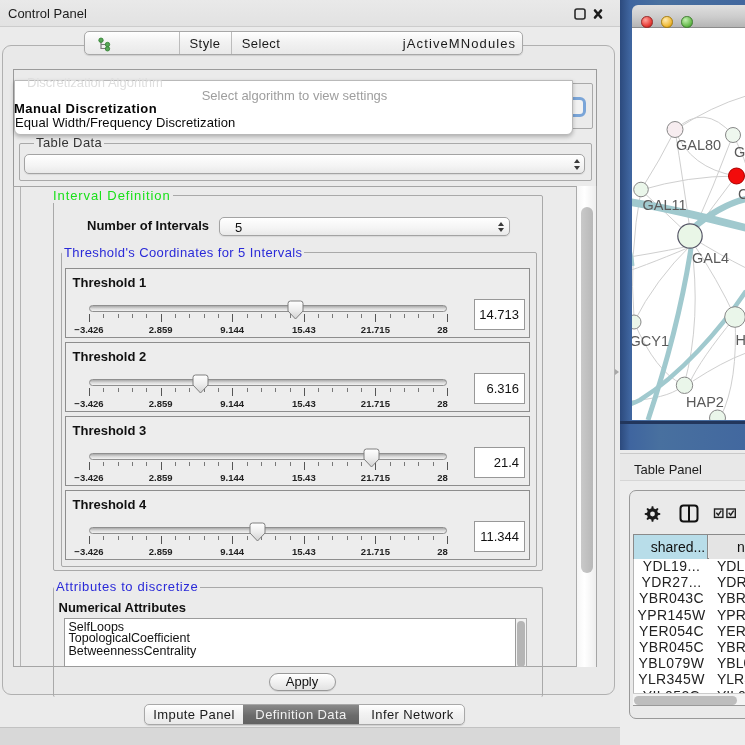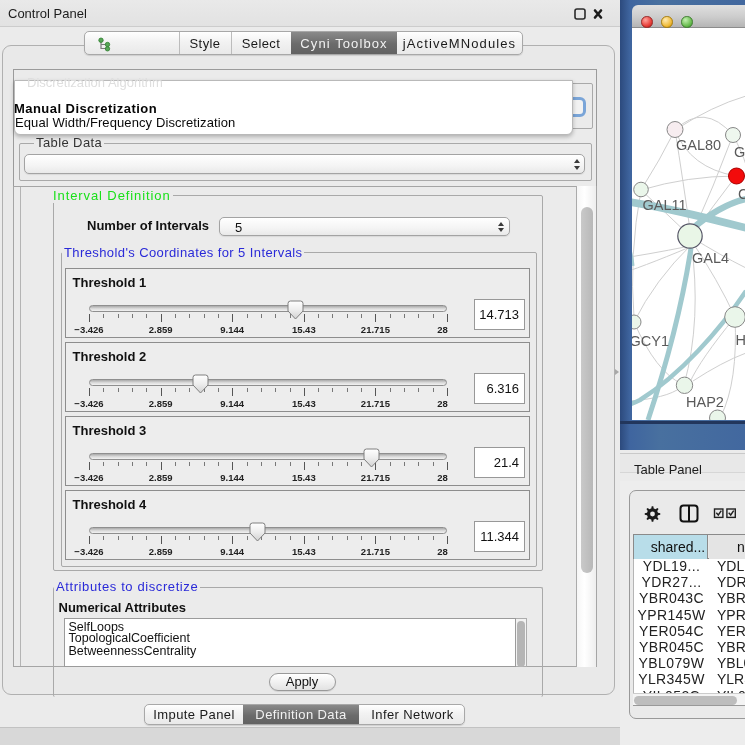--- a/index.html
+++ b/index.html
@@ -73,21 +73,21 @@
 #blue { position:absolute; left:620px; top:0; width:125px; height:450px;
   background:linear-gradient(to right,#2c4a7d,#3f659f 10px,#48709f 40px,#42689f); }
 #netwin { position:absolute; left:632px; top:5px; width:113px; height:415px; }
 #nettitle { position:absolute; left:0; top:0; width:113px; height:23px;
   background:linear-gradient(#e0e0e0,#cccccc 55%,#b5b5b5); border-radius:6px 0 0 0;
   border-bottom:1px solid #8c8c8c; }
 .light { position:absolute; top:11px; width:11.5px; height:11.5px; border-radius:50%; }
 #netbody { position:absolute; left:0; top:23px; width:113px; height:392px; background:#fff; overflow:hidden; }
 #winshadow { position:absolute; left:620px; top:420.5px; width:125px; height:3px; background:#22365c; }
 
-#tpbar { position:absolute; left:620px; top:453px; width:125px; height:20px; background:#e8e8e8;
+#tpbar { position:absolute; left:620px; top:453px; width:125px; height:28px; background:#e8e8e8;
   border-top:1px solid #c9c9c9; border-bottom:1px solid #d6d6d6; }
 #tpbar .t { position:absolute; left:14px; top:8px; font-size:13px; color:#1c1c1c; }
 #rbottom { position:absolute; left:620px; top:481px; width:125px; height:264px; background:#ededed; }
 #tablebox { position:absolute; left:629px; top:490px; width:130px; height:229px; background:#eaeaea;
   border:1px solid #999; border-radius:7px 0 0 7px; }
 #thead { position:absolute; left:633px; top:534px; width:112px; height:25px; font-size:14px; color:#111;
   border-top:1px solid #8a8a8a; border-bottom:1px solid #8a8a8a; }
 #thead .c1 { position:absolute; left:0; top:0; width:75px; height:24px; background:#b8dde9;
   border-left:1px solid #8a8a8a; border-right:1px solid #8a8a8a; text-align:center; line-height:24px; padding-left:15px; }
 #thead .c2 { position:absolute; left:76px; top:0; width:36px; height:24px; background:#e4e4e4; line-height:24px; padding-left:28px; overflow:hidden; }
@@ -105,21 +105,20 @@
   <svg class="abs" style="left:574px;top:8px" width="32" height="13" viewBox="0 0 32 13">
     <rect x="1" y="1" width="10" height="10" rx="2" fill="none" stroke="#2b2b2b" stroke-width="1.6"></rect>
     <path d="M21 2.5 L27 9.5 M27 2.5 L21 9.5" stroke="#1b1b1b" stroke-width="2.6" stroke-linecap="round"></path>
   </svg>
 </div>
 
 <div id="outerpanel"></div>
 <div id="subpanel"></div>
 
 <div class="tabbar" style="left:84px; top:31px; width:439px;">
-  <div class="seg sel" style="left:206px; width:106px; letter-spacing:1.1px;">Cyni Toolbox</div>
   <div class="seg" style="left:94px; width:52px;">Style</div>
   <div class="seg" style="left:146px; width:60px;">Select</div>
   <div class="seg" style="left:312px; width:125px; letter-spacing:1.1px;">jActiveMNodules</div>
   <div class="sep" style="left:94px"></div>
   <div class="sep" style="left:146px"></div>
   <svg class="abs" style="left:13px; top:5px" width="13" height="15" viewBox="0 0 13 15">
     <path d="M3 3.5 V12 M3 7.5 H9 M3 11.5 H9" stroke="#7a7a7a" stroke-width="1.2" fill="none"></path>
     <circle cx="3" cy="3.2" r="2.2" fill="#57a757" stroke="#2e7d2e" stroke-width="0.8"></circle>
     <circle cx="9.5" cy="7.5" r="2.2" fill="#57a757" stroke="#2e7d2e" stroke-width="0.8"></circle>
     <circle cx="9.5" cy="11.8" r="2.2" fill="#57a757" stroke="#2e7d2e" stroke-width="0.8"></circle>
@@ -356,20 +355,21 @@
 <div class="abs" style="left:516px; top:617.5px; width:11px; height:49.5px; background:#f2f2f2; border:1px solid #adadad; border-left:none;">
   <div style="position:absolute; left:1px; top:2px; width:8px; height:46px; background:#b5b5b5; border-radius:4px;"></div>
 </div>
 
 <div id="formsb">
     <div class="th"></div>
   </div>
 
 <div id="popup">
   <div class="abs" style="left:12px; top:-6px; font-size:13px; color:#dedede;">Discretization Algorithm</div>
+  <div class="abs" style="left:0; top:7px; width:559px; text-align:center; font-size:13px; color:#9e9e9e;">Select algorithm to view settings</div>
   <div class="abs" style="left:-1px; top:20px; font-size:13px; font-weight:bold; color:#050505; letter-spacing:0.45px;">Manual Discretization</div>
   <div class="abs" style="left:0px; top:34px; font-size:13px; color:#090909; letter-spacing:0.1px;">Equal Width/Frequency Discretization</div>
 </div>
 
 <div id="applybtn">Apply</div>
 
 <div class="abs" style="left:0; top:727px; width:620px; height:18px; background:#d8d8d8; border-top:1px solid #c2c2c2;"></div>
 <div class="tabbar" style="left:144px; top:703.5px; width:321px; height:21px;">
   <div class="seg sel" style="left:98px; width:116px; height:21px; line-height:20px;">Definition Data</div>
   <div class="seg" style="left:0px; width:98px; height:21px; line-height:20px;">Impute Panel</div>

